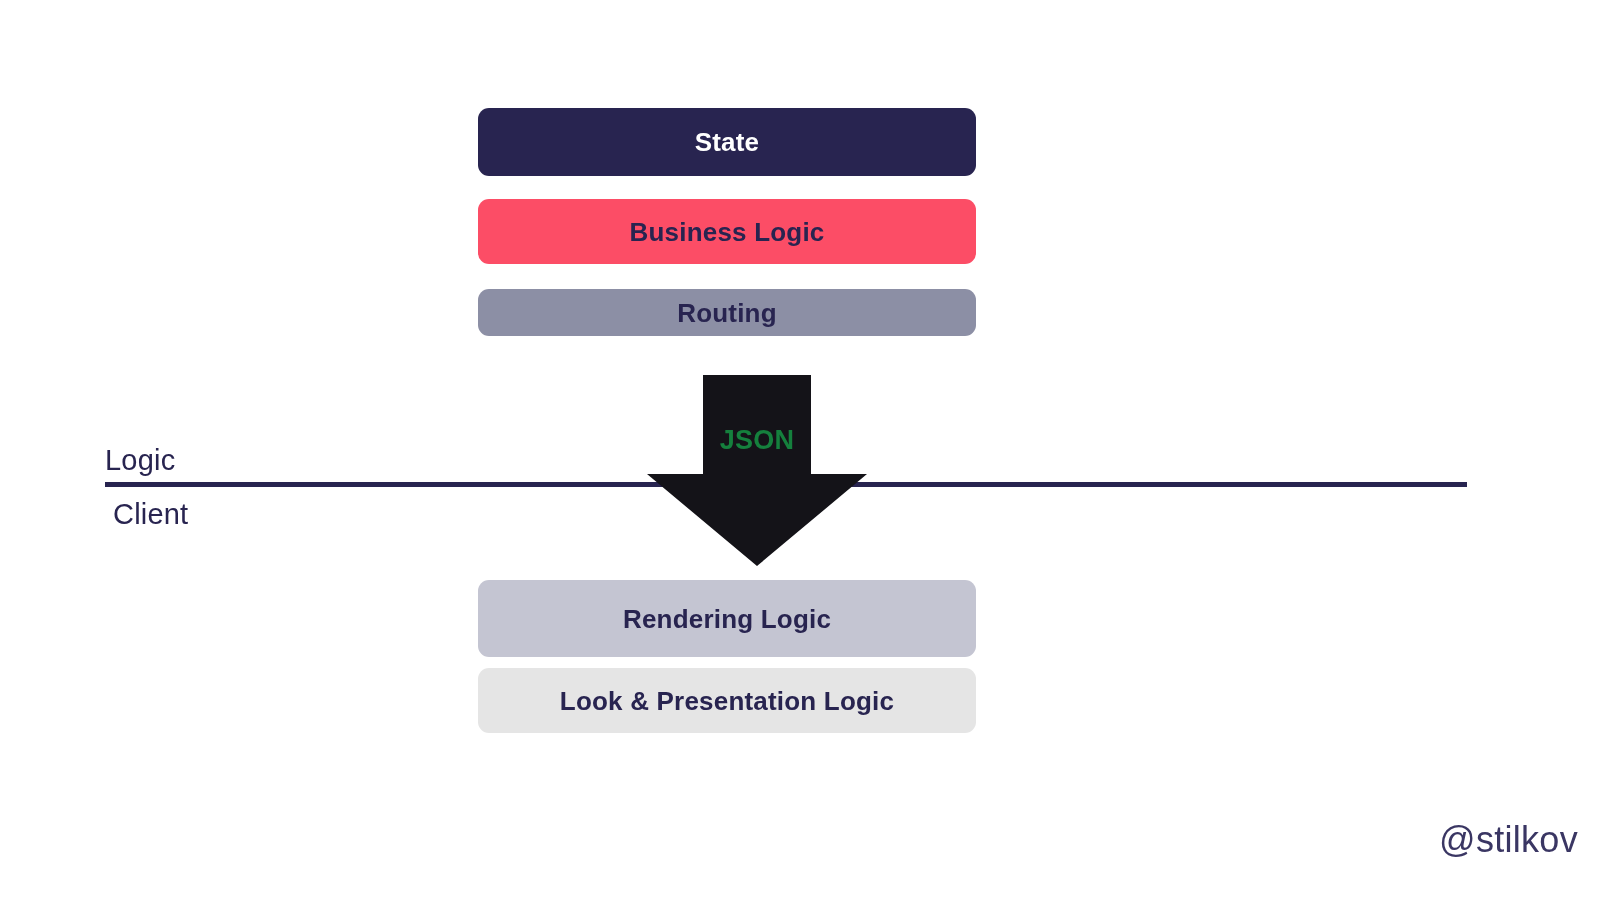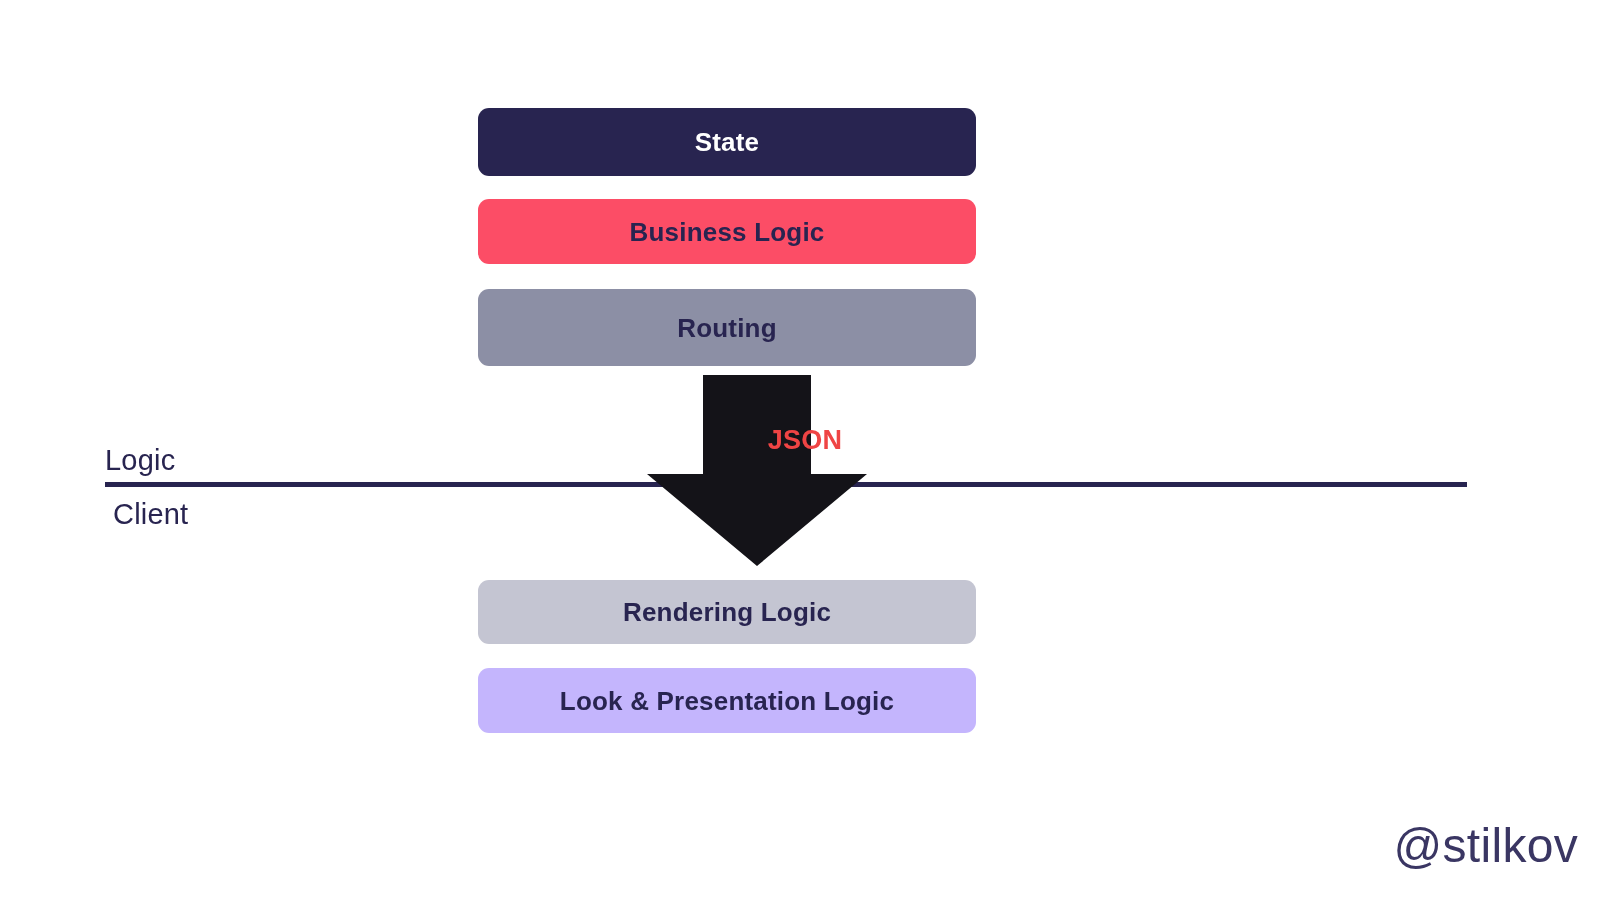--- a/index.html
+++ b/index.html
@@ -33,22 +33,22 @@
   .layer-label {
     font-weight: bold;
     font-size: 26px;
     letter-spacing: 0.2px;
     line-height: 1;
     white-space: nowrap;
   }
 
   #box-state        { top: 108px; height: 68px; }
   #box-business     { top: 199px; height: 65px; }
-  #box-routing      { top: 289px; height: 77px; }
-  #box-rendering    { top: 580px; height: 64px; }
+  #box-routing      { top: 289px; height: 47px; }
+  #box-rendering    { top: 580px; height: 77px; }
   #box-look         { top: 668px; height: 65px; }
 
   
   #json-arrow {
     position: absolute;
     left: 647px;
     top: 375px;
     width: 220px;
     height: 191px;
     z-index: 3;
@@ -89,21 +89,21 @@
     z-index: 1;
   }
   #label-server { top: 446px; }
   #label-client { top: 500px; }
 
   
   #handle {
     position: absolute;
     right: 22px;
     top: 822px;
-    font-size: 48px;
+    font-size: 36px;
     font-weight: normal;
     line-height: 1;
     letter-spacing: 0.3px;
     white-space: nowrap;
     z-index: 2;
   }
 </style>
 </head>
 <body>
 
@@ -119,29 +119,29 @@
 
   <div class="layer-box" id="box-routing" style="background: rgb(140, 143, 165);">
     <span class="layer-label" style="color: rgb(40, 36, 80);">Routing</span>
   </div>
 
   <div id="json-arrow">
     <svg viewBox="0 0 220 191" xmlns="http://www.w3.org/2000/svg">
       <polygon points="56,0 164,0 164,99 220,99 110,191 0,99 56,99" fill="#141318"></polygon>
     </svg>
   </div>
-  <div id="json-text" style="color: #ef4444; margin-left: 48px;">JSON</div>
+  <div id="json-text" style="color: #15803d;">JSON</div>
 
   <div id="divider-line" style="background: rgb(40, 36, 80);"></div>
   <div class="side-label" id="label-server" style="color: rgb(40, 36, 80);">Logic</div>
   <div class="side-label" id="label-client" style="color: rgb(40, 36, 80); margin-left: 8px;">Client</div>
 
   <div class="layer-box" id="box-rendering" style="background: rgb(196, 197, 210);">
     <span class="layer-label" style="color: rgb(40, 36, 80);">Rendering Logic</span>
   </div>
 
-  <div class="layer-box" id="box-look" style="background: #c4b5fd;">
+  <div class="layer-box" id="box-look" style="background: #e5e5e5;">
     <span class="layer-label" style="color: rgb(40, 36, 80);">Look &amp; Presentation Logic</span>
   </div>
 
   <div id="handle" style="color: rgb(58, 54, 99);">@stilkov</div>
 
 </div>
 
 </body></html>

